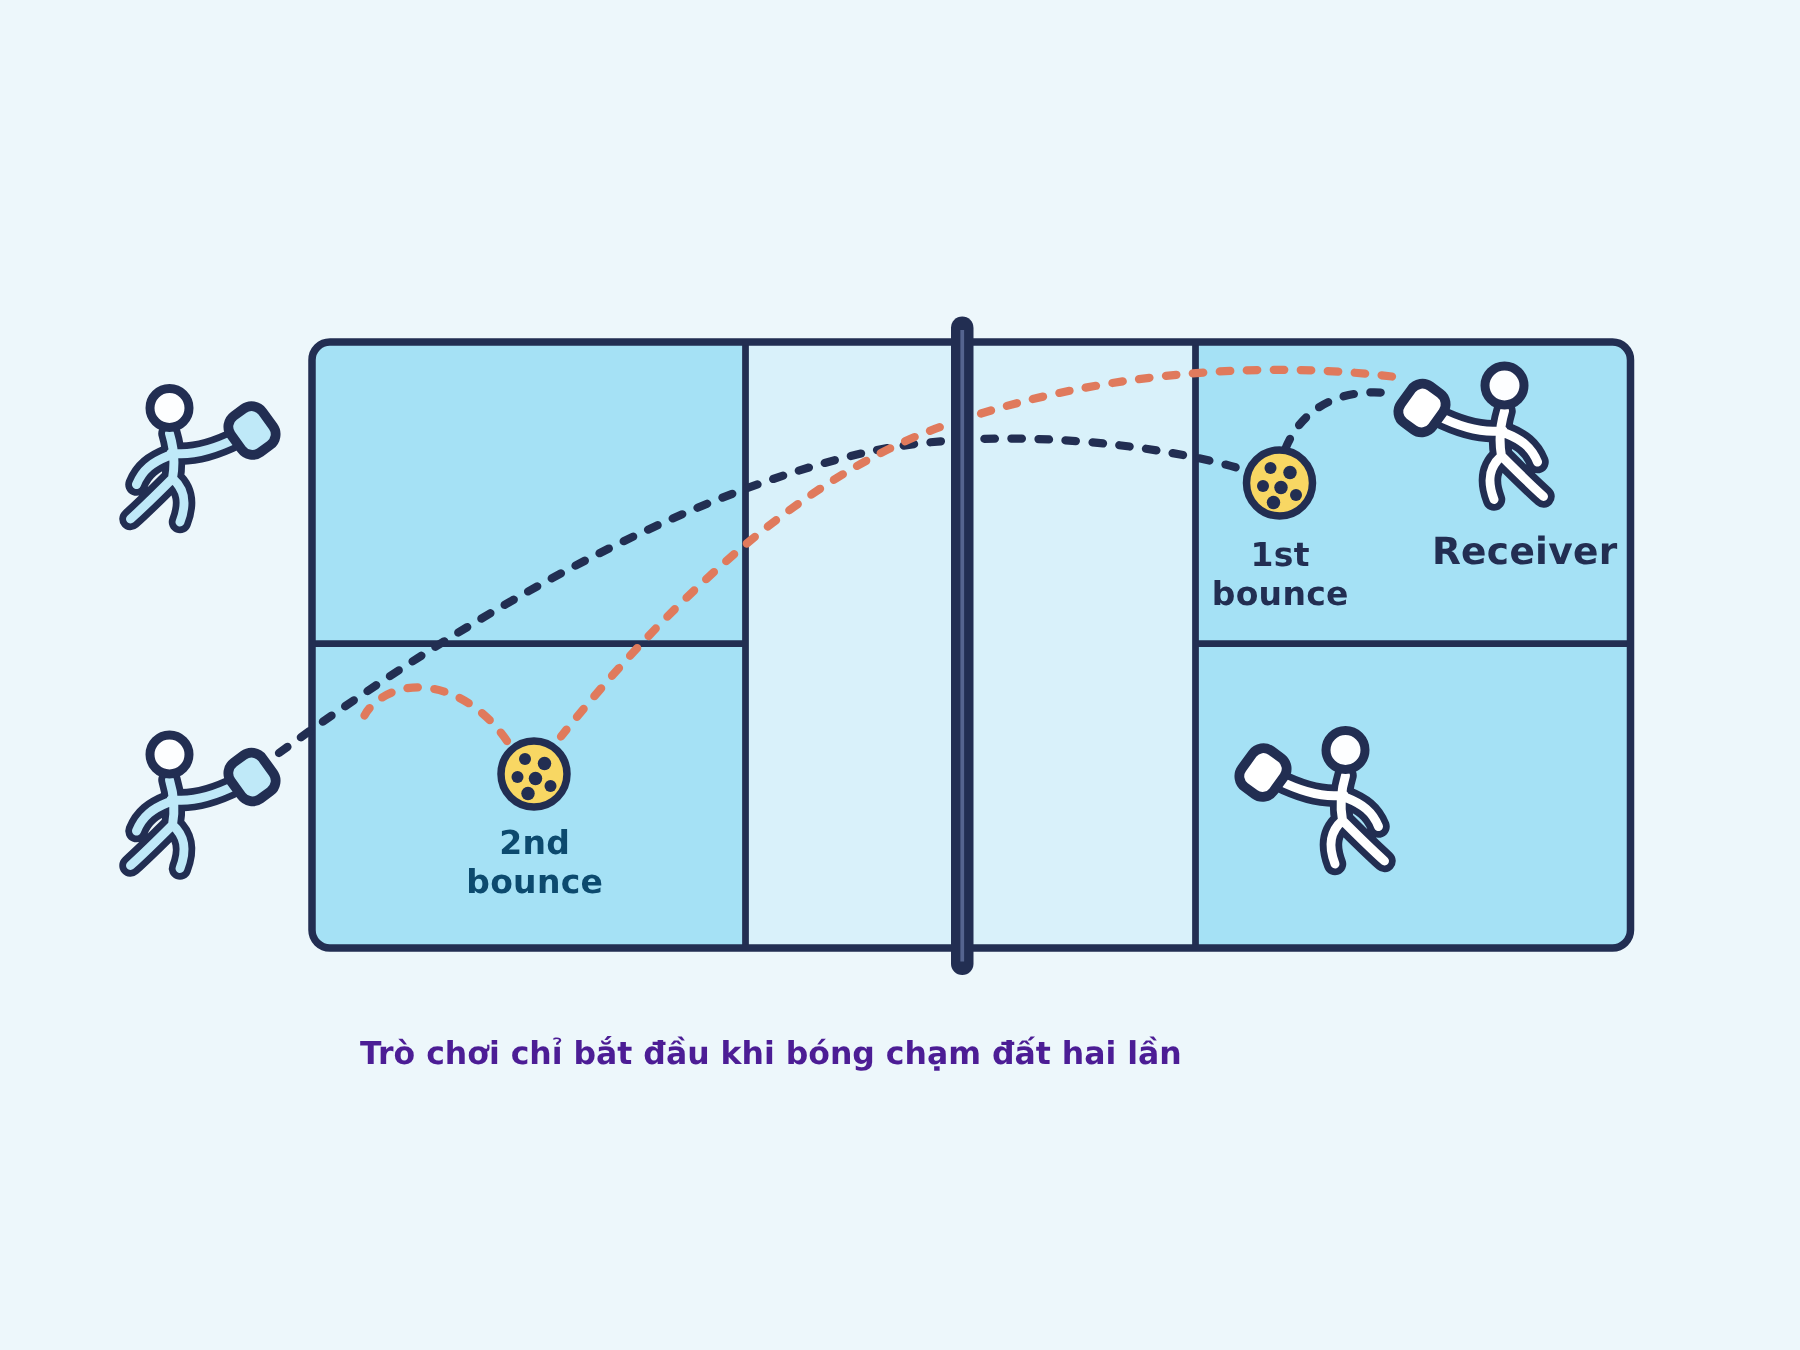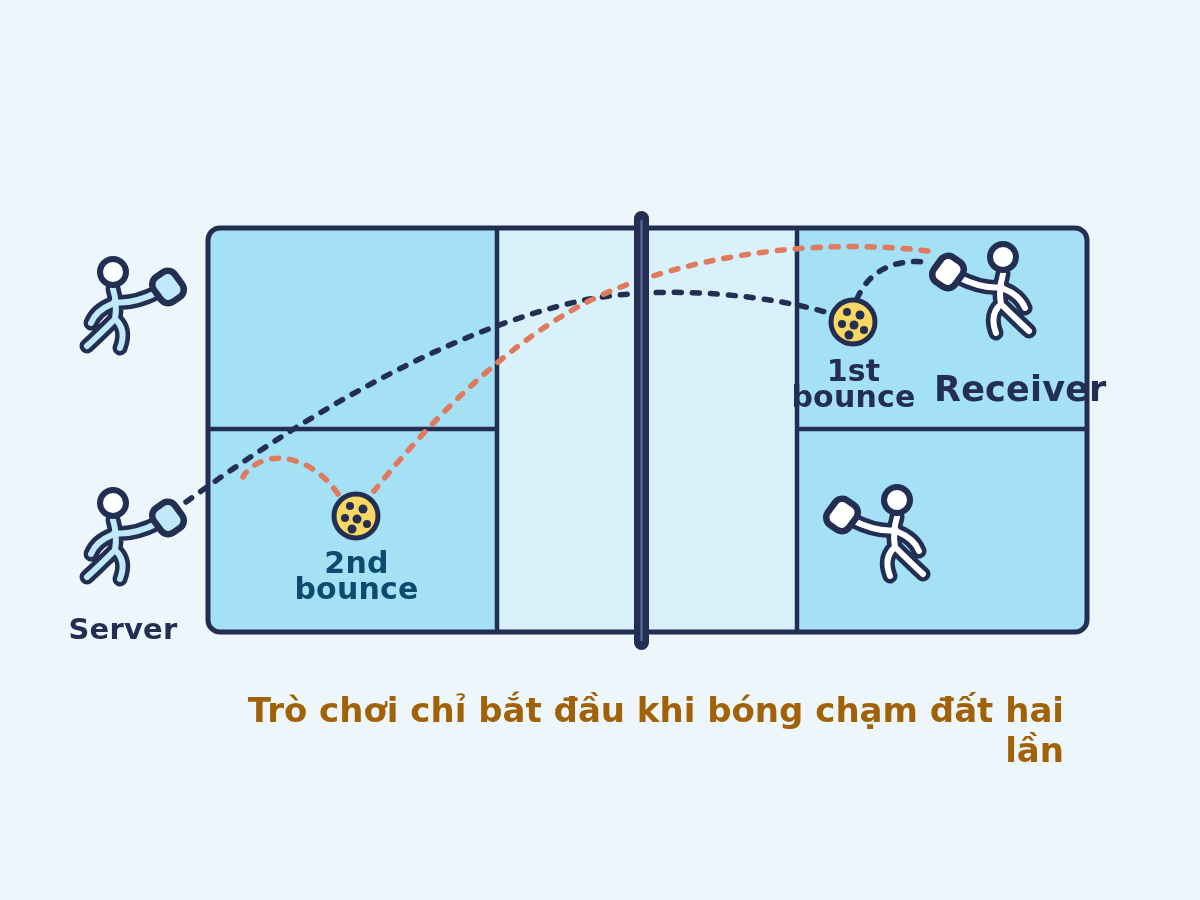--- a/index.html
+++ b/index.html
@@ -40,29 +40,29 @@
   
   .lbl{
     position:absolute;
     font-weight:bold;
     color:#222e52;
     text-align:center;
     letter-spacing:0.2px;
     white-space:nowrap;
   }
   .lbl-server{left:48px;top:612px;width:150px;font-size:29px;}
-  .lbl-receiver{left:934px;top:369px;width:165px;font-size:35px;}
-  .lbl-bounce{font-size:30px;line-height:26px;white-space:normal;}
+  .lbl-receiver{left:934px;top:353px;width:165px;font-size:25px;}
+  .lbl-bounce{font-size:22px;line-height:26px;white-space:normal;}
   .lbl-first{left:791px;top:358px;width:125px;}
   .lbl-second{left:294px;top:550px;width:125px;color:#0c4a6e;}
   .caption{
     position:absolute;
     left:240px;top:690px;width:824px;
-    font-size:34px;font-weight:bold;
-    color:#a16207;text-align:right;
+    font-size:21px;font-weight:bold;
+    color:#4c1d95;text-align:left;
   }
 </style>
 </head>
 <body>
 
 <div class="stage">
 
   <svg class="scene-svg" width="1200" height="900" viewBox="0 0 1200 900">
 
     <defs>
@@ -116,21 +116,20 @@
       <use href="#person" transform="translate(58 473)"></use>
     </g>
     <g class="player-right">
       <use href="#person" transform="translate(1058 227) scale(-1 1)"></use>
     </g>
     <g class="player-right">
       <use href="#person" transform="translate(952 470) scale(-1 1)"></use>
     </g>
   </svg>
 
-  <div class="lbl lbl-server">Server</div>
 
   <div class="lbl lbl-receiver">Receiver</div>
 
   <div class="lbl lbl-bounce lbl-first">
     <span>1st</span><br>
     <span>bounce</span>
   </div>
 
   <div class="lbl lbl-bounce lbl-second">
     <span>2nd</span><br>

